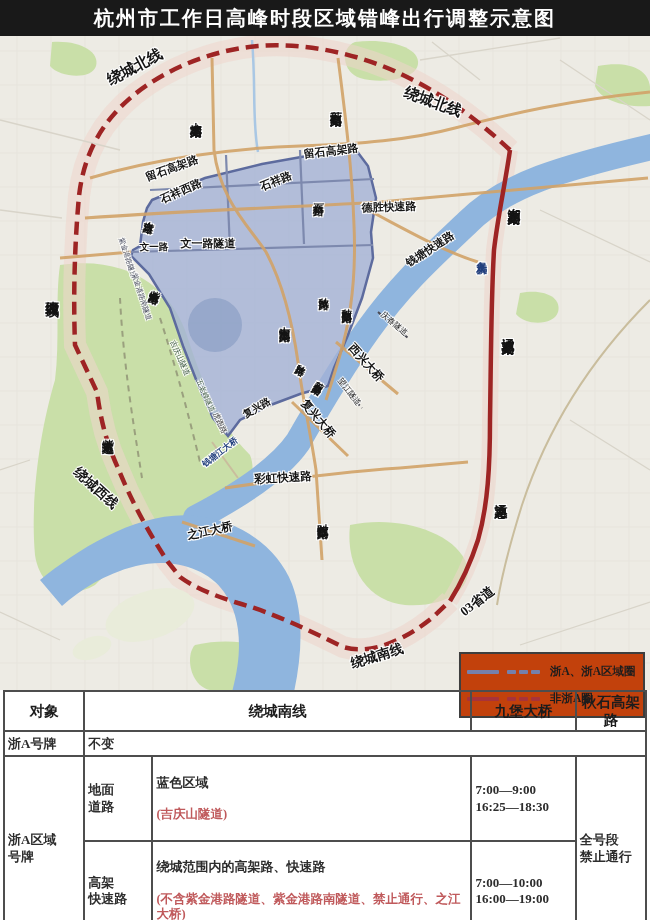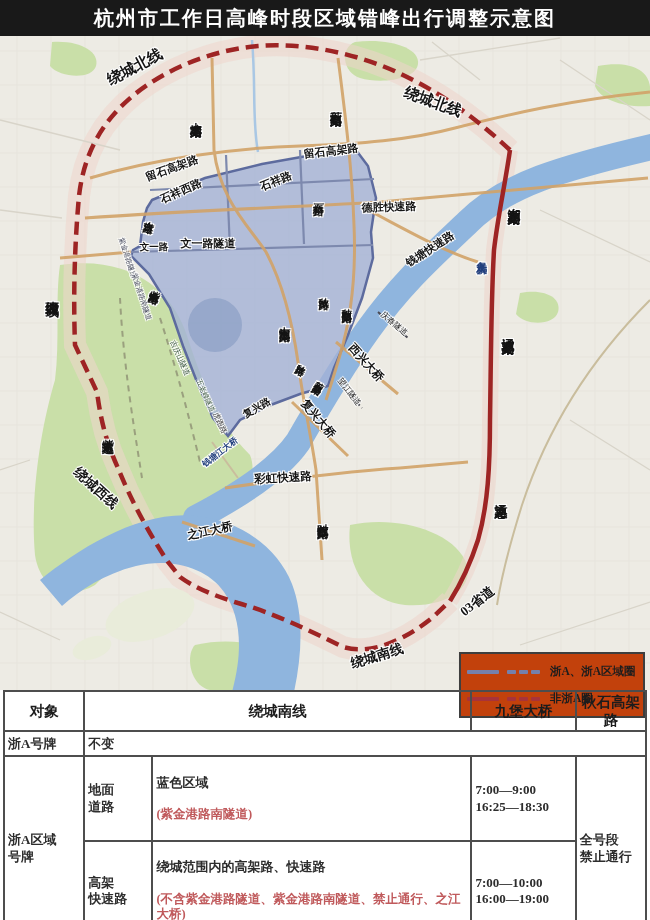--- a/index.html
+++ b/index.html
@@ -203,21 +203,21 @@
       <td>浙A号牌</td>
       <td colspan="4">不变</td>
     </tr>
     <tr style="height:42px">
       <td rowspan="2">浙A区域
 号牌</td>
       <td>地面
 道路</td>
       <td>
         <div>蓝色区域</div>
-        <div class="scope-note">(紫金港路南隧道)</div>
+        <div class="scope-note">(吉庆山隧道)</div>
       </td>
       <td class="time-cell">7:00—9:00
 16:25—18:30</td>
       <td rowspan="2">全号段
 禁止通行</td>
     </tr>
     <tr style="height:56px">
       <td>高架
 快速路</td>
       <td>

